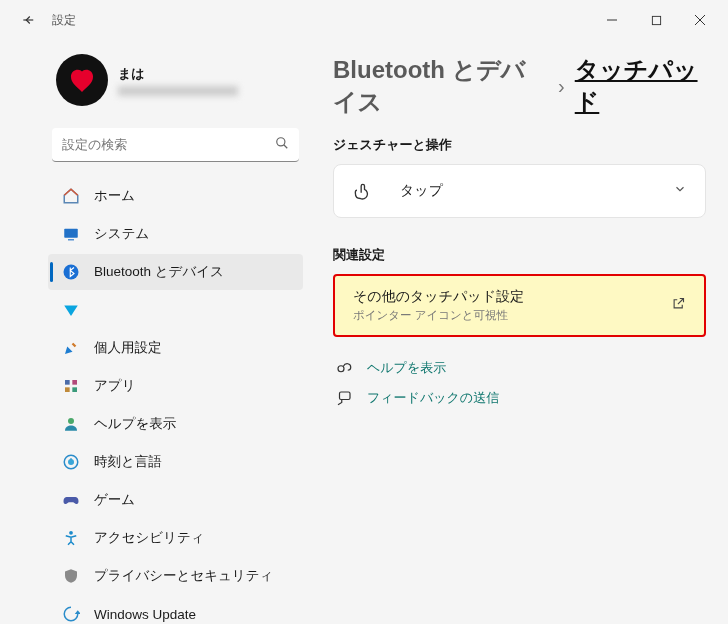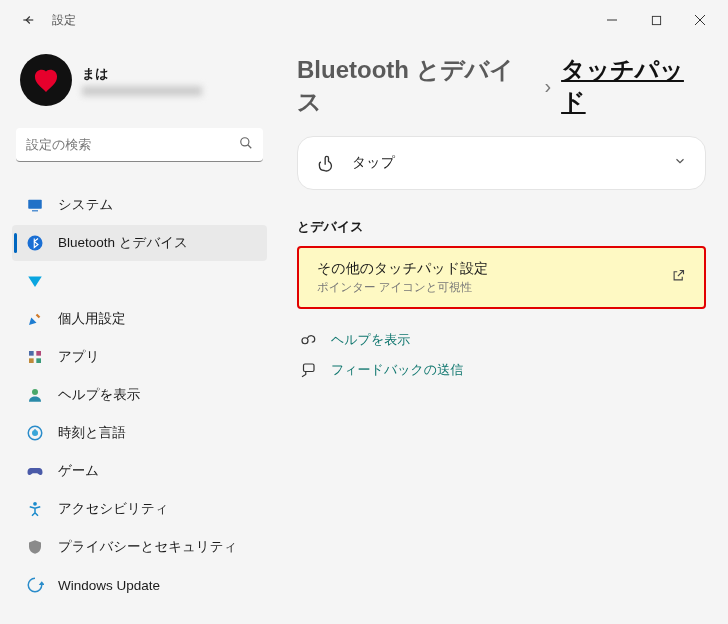--- a/index.html
+++ b/index.html
@@ -5,49 +5,49 @@
   * { box-sizing: border-box; margin: 0; padding: 0; font-family: "Yu Gothic UI", "Segoe UI", sans-serif; }
   body { width: 728px; height: 624px; background: #f5f5f5; color: #1a1a1a; overflow: hidden; }
 
   .titlebar { height: 40px; display: flex; align-items: center; padding: 0 8px; }
   .titlebar-left { display: flex; align-items: center; gap: 14px; padding-left: 10px; justify-content: flex-end; }
   .back { width: 20px; height: 20px; display: flex; align-items: center; justify-content: center; cursor: pointer; }
   .titlebar-title { font-size: 12px; color: #555; }
   .titlebar-controls { margin-left: auto; display: flex; gap: 24px; padding-right: 10px; }
   .titlebar-controls div { width: 20px; height: 20px; display: flex; align-items: center; justify-content: center; cursor: pointer; }
 
-  .app { display: flex; height: calc(624px - 40px); }
+  .app { display: flex; height: calc(624px - 40px); padding-left: 36px; }
   .sidebar { width: 275px; padding: 10px 8px 10px 12px; overflow-y: auto; }
 
   .profile { display: flex; align-items: center; gap: 10px; padding: 4px 8px 16px 8px; }
   .avatar { width: 52px; height: 52px; border-radius: 50%; background: #111; display:flex; align-items:center; justify-content:center; overflow:hidden;}
   .avatar svg { width: 34px; height: 34px; }
   .profile-text { display:flex; flex-direction:column; }
   .profile-name { font-size: 13px; font-weight: 600; }
   .profile-sub { font-size: 11px; color: #888; filter: blur(3px); background:#ccc; width:120px; height:10px; margin-top:3px;}
 
-  .search { position: relative; margin: 6px 4px 25px 4px; }
+  .search { position: relative; margin: 6px 4px 16px 4px; }
   .search input { width: 100%; height: 34px; padding: 0 34px 0 10px; border: none; border-bottom: 1px solid #888; background: #fff; font-size: 13px; outline: none; border-radius:4px;}
   .search .search-icon { position: absolute; right: 10px; top: 50%; transform: translateY(-50%); color:#666; }
 
   .navlist { list-style: none; display: flex; flex-direction: column; gap: 2px; }
   .navitem { display: flex; align-items: center; gap: 14px; height: 36px; padding: 0 10px 0 14px; border-radius: 4px; cursor: pointer; font-size: 13.5px; position: relative; }
   .navitem.selected { background: #e9e9e9; }
   .navitem.selected::before { content:""; position:absolute; left:2px; top:8px; bottom:8px; width:3px; background:#0067c0; border-radius:2px; }
   .navitem .ic { width: 18px; height: 18px; display:flex; align-items:center; justify-content:center; flex-shrink:0; }
 
   .main { flex: 1; padding: 14px 22px 14px 22px; overflow-y:auto; }
   .breadcrumb { display:flex; align-items:center; gap:10px; margin-bottom:18px; }
   .bc-parent { font-size: 24px; font-weight:600; color:#5a5a5a; }
   .bc-sep { font-size: 20px; color:#777; }
   .bc-current { font-size: 24px; font-weight:600; color:#111;text-decoration:underline; }
 
   .section-label { font-size: 13px; font-weight:600; margin-bottom:10px; }
 
-  .card { background:#fff; border:1px solid #e4e4e4; border-radius:16px; padding:16px 18px; display:flex; align-items:center; gap:16px; margin-bottom:28px; cursor:pointer; }
+  .card { background:#fff; border:1px solid #e4e4e4; border-radius:8px; padding:16px 18px; display:flex; align-items:center; gap:28px; margin-bottom:28px; cursor:pointer; }
   .card .ic { width:20px; height:20px; flex-shrink:0; }
   .card-title { font-size:14px; flex:1; }
   .card-chevron { color:#555; }
 
   .card2 { background:#fef9c3; border:2px solid #e20000; border-radius:4px; padding:12px 18px; display:flex; align-items:center; gap:16px; cursor:pointer; margin-bottom:22px;}
   .card2-text { flex:1; display:flex; flex-direction:column; gap:2px;}
   .card2-title { font-size:14px; }
   .card2-sub { font-size:11.5px; color:#777; }
   .card2-ext { color:#444; }
 
@@ -110,20 +110,29 @@
             <circle cx="10" cy="10" r="7"></circle>
             <line x1="21" y1="21" x2="15" y2="15"></line>
           </svg>
       </span>
     </div>
 
     <ul class="navlist">
       <li class="navitem">
         <span class="ic">
             <svg viewBox="0 0 24 24" width="18" height="18">
+              <path d="M3 11l9-8 9 8v10H3z" fill="none" stroke="#5b87b5" stroke-width="2"></path>
+              <path d="M3 11l9-8 9 8" fill="none" stroke="#d15a3a" stroke-width="2"></path>
+            </svg>
+          </span>
+        <span>ホーム</span>
+      </li>
+      <li class="navitem">
+        <span class="ic">
+            <svg viewBox="0 0 24 24" width="18" height="18">
               <rect x="3" y="5" width="18" height="12" rx="1" fill="#2171c7"></rect>
               <rect x="8" y="19" width="8" height="1.5" fill="#2171c7"></rect>
             </svg>
           </span>
         <span>システム</span>
       </li>
       <li class="navitem selected">
         <span class="ic">
             <svg viewBox="0 0 24 24" width="18" height="18">
               <circle cx="12" cy="12" r="10" fill="#1a6fd4"></circle>
@@ -214,37 +223,38 @@
     </ul>
   </aside>
 
   <main class="main">
     <div class="breadcrumb">
       <span class="bc-parent">Bluetooth とデバイス</span>
       <span class="bc-sep">›</span>
       <span class="bc-current">タッチパッド</span>
     </div>
 
+    <div class="section-label">ジェスチャーと操作</div>
 
     <div class="card">
       <span class="ic">
         <svg viewBox="0 0 24 24" width="20" height="20" fill="none" stroke="#333" stroke-width="1.6">
             <path d="M11 6v8"></path>
             <path d="M11 6a2 2 0 1 1 4 0v4a5 5 0 0 1-5 11c-4 0-6-3-6-7 0-2 1-3 2-3"></path>
           </svg>
       </span>
       <div class="card-title">タップ</div>
       <span class="card-chevron">
         <svg width="14" height="14" viewBox="0 0 24 24" fill="none" stroke="#555" stroke-width="2">
             <path d="M6 9l6 6 6-6"></path>
           </svg>
       </span>
     </div>
 
-    <div class="section-label">とデバイス</div>
+    <div class="section-label">関連設定</div>
 
     <div class="card2">
       <div class="card2-text">
         <div class="card2-title">その他のタッチパッド設定</div>
         <div class="card2-sub">ポインター アイコンと可視性</div>
       </div>
       <span class="card2-ext">
         <svg width="15" height="15" viewBox="0 0 24 24" fill="none" stroke="#444" stroke-width="1.8">
             <path d="M14 4h6v6"></path>
             <path d="M20 4l-9 9"></path>

